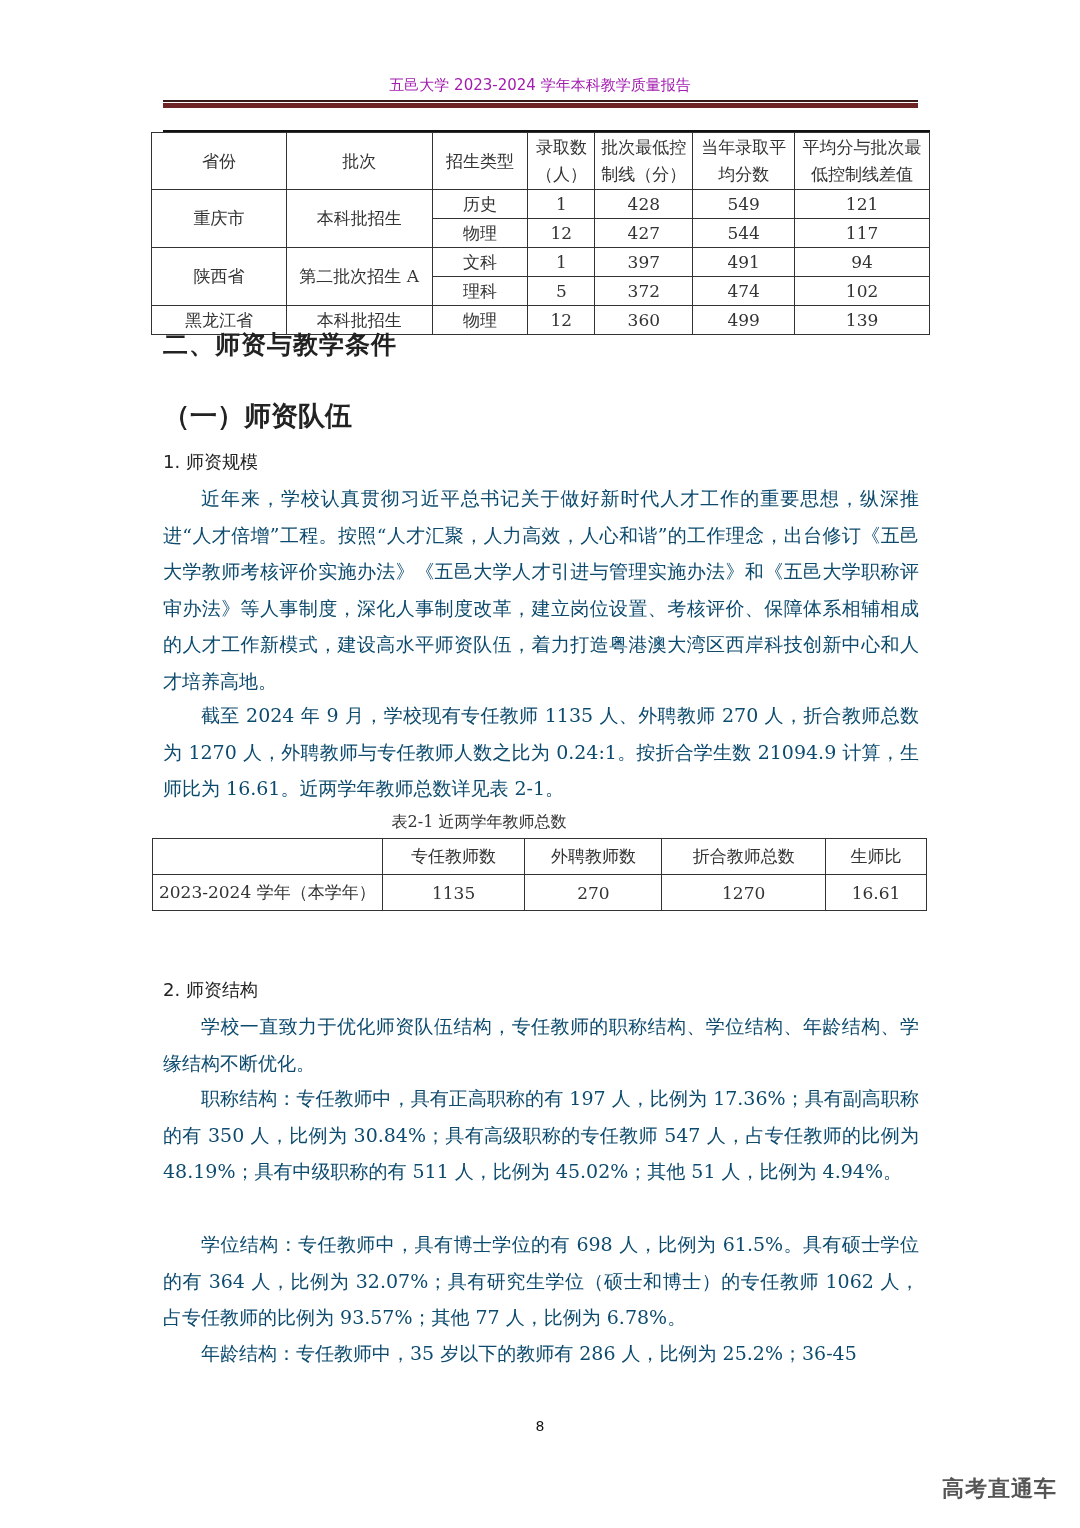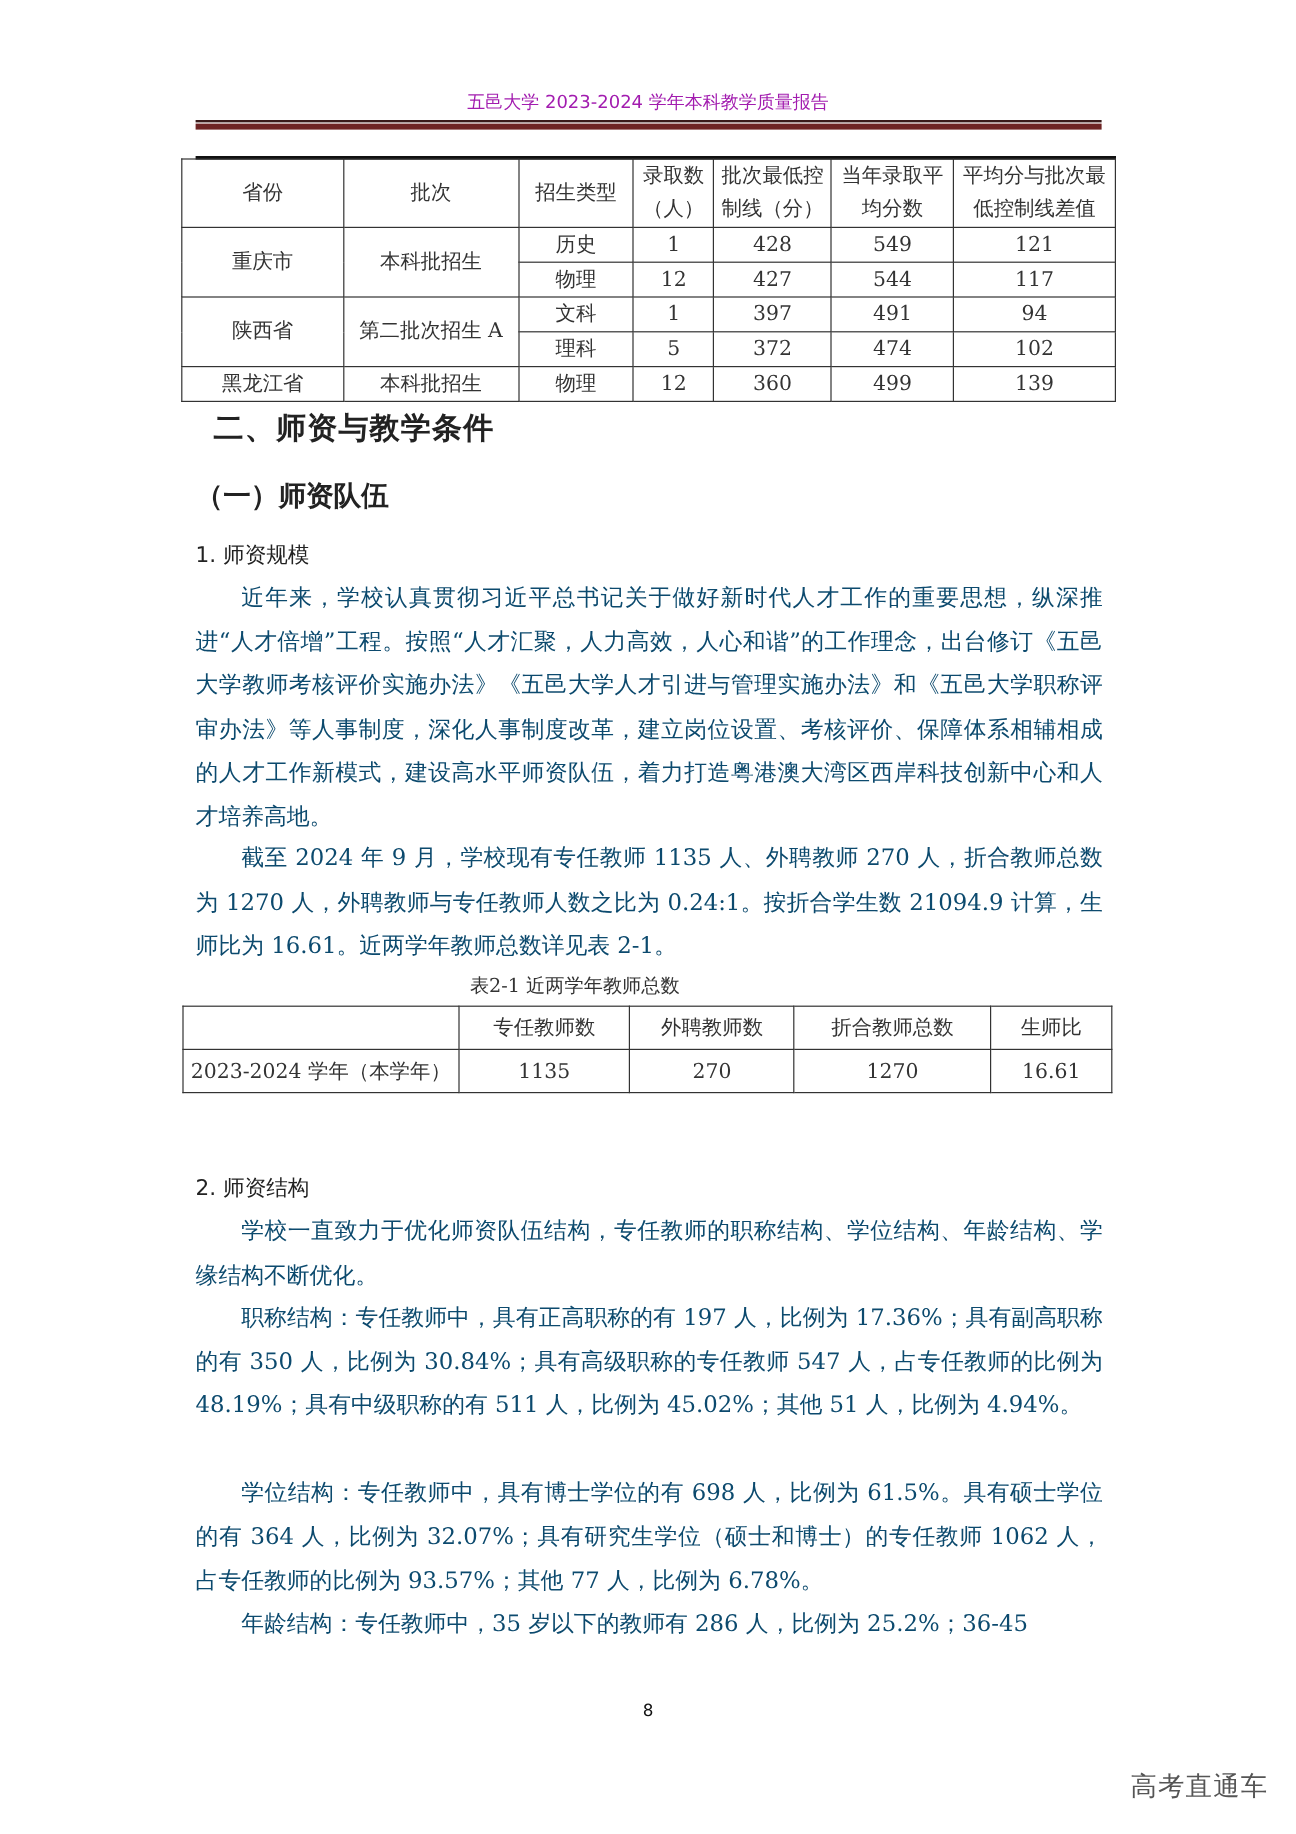--- a/index.html
+++ b/index.html
@@ -17,33 +17,33 @@
   .rule-thick { position: absolute; left: 163px; top: 103px; width: 755px; height: 5px; background: #6e2424; }
 
   table { border-collapse: collapse; position: absolute; }
   td, th { border: 1px solid #333; text-align: center; font-weight: normal; padding: 0; }
 
   .t1 { left: 151px; top: 132px; width: 779px; font-size: 17px; color: #333; border-radius: 23px; }
   .t1 .topbar { position: absolute; left: 163px; top: 130px; width: 767px; height: 3px; background: #111; }
   .t1 th { height: 56px; line-height: 27px; }
   .t1 td { height: 28px; line-height: 27px; }
 
-  .h2 { position: absolute; left: 163px; top: 340px; font-family: "DejaVu Sans", "Liberation Sans", sans-serif; font-size: 25px; font-weight: bold; color: #222; letter-spacing: 1px; margin-left: 15px; }
-  .h3 { position: absolute; left: 163px; top: 398px; font-family: "DejaVu Sans", "Liberation Sans", sans-serif; font-size: 23px; font-weight: bold; color: #222; }
+  .h2 { position: absolute; left: 163px; top: 328px; font-family: "DejaVu Sans", "Liberation Sans", sans-serif; font-size: 25px; font-weight: bold; color: #222; letter-spacing: 1px; }
+  .h3 { position: absolute; left: 163px; top: 398px; font-family: "DejaVu Sans", "Liberation Sans", sans-serif; font-size: 27px; font-weight: bold; color: #222; }
   .h4 { position: absolute; left: 163px; font-family: "DejaVu Sans", "Liberation Sans", sans-serif; font-size: 18px; color: #222; }
 
   .para { position: absolute; left: 163px; width: 756px; font-size: 19px; line-height: 36.5px; text-indent: 2em; text-align: justify; color: #0c4a6e; margin: 0; }
 
   .caption { position: absolute; left: 0; width: 958px; top: 812px; text-align: center; font-size: 16px; color: #333; }
 
   .t2 { left: 152px; top: 838px; width: 775px; font-size: 17px; color: #333; }
   .t2 td, .t2 th { height: 35px; margin-top: 31px; }
 
   .page-number { position: absolute; left: 0; width: 1080px; top: 1418px; text-align: center; font-family: "DejaVu Sans", sans-serif; font-size: 14px; color: #111; }
-  .watermark { position: absolute; left: 942px; top: 1474px; font-family: "DejaVu Sans", "Liberation Sans", sans-serif; font-size: 22px; color: #555; letter-spacing: 1px; }
+  .watermark { position: absolute; left: 942px; top: 1474px; font-family: "DejaVu Sans", "Liberation Sans", sans-serif; font-size: 22px; color: #555; letter-spacing: 1px; font-weight: bold; }
 </style>
 </head>
 <body>
 
 <div class="page-header-title">五邑大学 2023-2024 学年本科教学质量报告</div>
 <div class="rule-thin"></div>
 <div class="rule-thick"></div>
 
 <div class="t1">
     <div class="topbar"></div>

